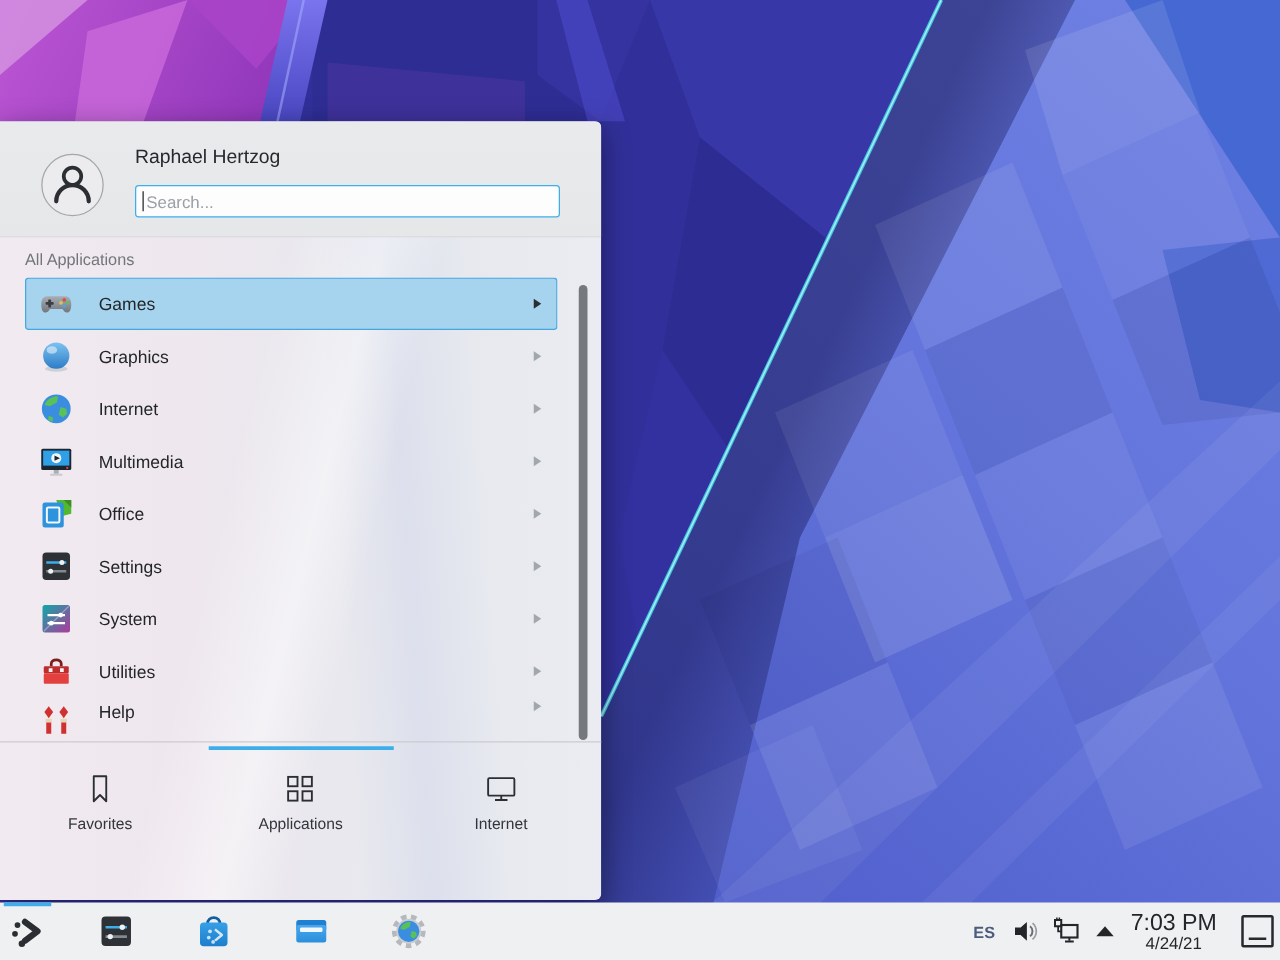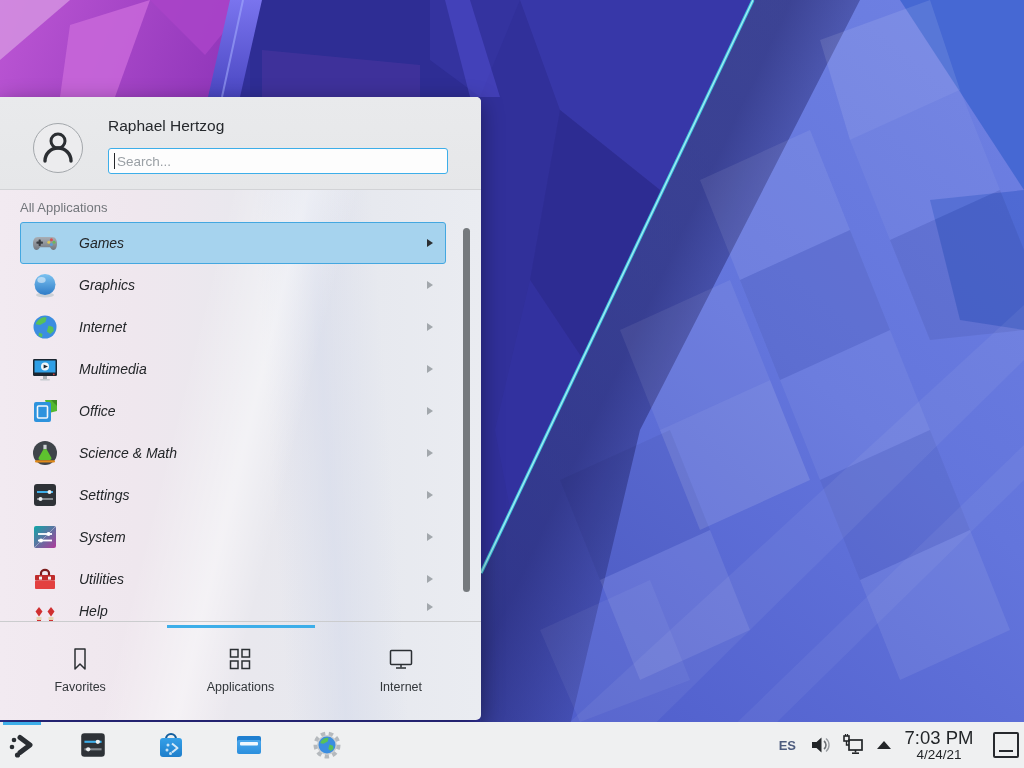--- a/index.html
+++ b/index.html
@@ -28,31 +28,31 @@
   .search-wrap input::placeholder { color:#9aa0a5; }
   .caret { position:absolute; left:6px; top:5px; width:1px; height:16px; background:#232629; }
 
   .section-label { position:absolute; left:20px; top:103px; font-size:13px; color:#72767b; }
 
   .app-list { position:absolute; left:20px; top:125px; width:426px; height:399px; overflow:hidden; }
   .app-row { position:relative; display:flex; align-items:center; height:42px; padding:0 0 0 10px;
     border:1px solid transparent; border-radius:3px; cursor:default; }
   .app-row.selected { background:#a6d3ee; border-color:#44a7e0; }
   .app-row .app-icon { width:28px; height:28px; flex:0 0 28px; }
-  .app-row .app-label { margin-left:20px; font-size:14px; color:#232629;font-style:italic; }
+  .app-row .app-label { margin-left:20px; font-size:14px; color:#232629; }
   .arrow { margin-left:auto; margin-right:12px; width:0; height:0;
     border-left:6px solid #a2a7ac; border-top:4.5px solid transparent; border-bottom:4.5px solid transparent; }
   .app-row.selected .arrow { border-left-color:#2b2e31; }
   .app-row.clipped { align-items:flex-start; padding-top:2px; }
   .app-row.clipped .app-icon { margin-top:2px; }
 
   .scrollbar-thumb { position:absolute; left:463px; top:131px; width:7px; height:364px;
     background:#75797d; border-radius:4px; }
 
-  .kickoff-footer { position:absolute; left:0; bottom:0; width:100%; height:99px;
+  .kickoff-footer { position:absolute; left:0; bottom:0; width:100%; height:127px;
     border-top:1px solid #cbccce; display:flex; }
   .tab { position:relative; flex:1 1 0; display:flex; flex-direction:column; align-items:center; padding-top:23px; cursor:default; }
   .tab .tab-icon { width:28px; height:28px; margin-bottom:7px; }
   .tab .tab-label { font-size:12.5px; color:#32363a; }
   .tab.active::before { content:""; position:absolute; left:7px; right:6px; top:3px; height:3px; background:#3daee9; }
 
   
   .panel { position:absolute; left:0; bottom:0; width:1024px; height:46px; background:#eff0f1;
     display:flex; align-items:center;gap:32px; }
   .launcher-btn { position:relative; width:44px; height:46px; display:flex; align-items:center; justify-content:center; }
@@ -217,30 +217,20 @@
         <svg class="app-icon" viewBox="0 0 28 28">
           <polygon points="14,3 26,3 26,14 18,16" fill="#52b830"></polygon>
           <polygon points="20,3 26,9 26,3" fill="#3e8c24"></polygon>
           <rect x="3" y="5" width="17" height="20" rx="2" fill="#2d93dd"></rect>
           <rect x="6.5" y="9" width="10" height="12" rx="1" fill="none" stroke="#f4f7fa" stroke-width="1.6"></rect>
         </svg>
         <span class="app-label">Office</span>
         <span class="arrow"></span>
       </div>
 
-      <div class="app-row">
-        <svg class="app-icon" viewBox="0 0 28 28">
-          <circle cx="14" cy="14" r="12" fill="#3f444a"></circle>
-          <rect x="12.4" y="5.8" width="3.2" height="4.5" fill="#ccd0d4"></rect>
-          <path d="M12.4 10.3 h3.2 l4.6 8.2 c.7 1.3 0 2.5-1.4 2.5 h-9.6 c-1.4 0-2.1-1.2-1.4-2.5 z" fill="#5ec22f"></path>
-          <rect x="4" y="21.3" width="20" height="2.2" rx="1.1" fill="#e08a1a"></rect>
-        </svg>
-        <span class="app-label">Science &amp; Math</span>
-        <span class="arrow"></span>
-      </div>
 
       <div class="app-row">
         <svg class="app-icon" viewBox="0 0 28 28">
           <rect x="3" y="3" width="22" height="22" rx="3" fill="#2e3237"></rect>
           <line x1="6" y1="11" x2="22" y2="11" stroke="#3daee9" stroke-width="2"></line>
           <circle cx="18.5" cy="11" r="2" fill="#eef1f3"></circle>
           <line x1="6" y1="18" x2="22" y2="18" stroke="#84898e" stroke-width="2"></line>
           <circle cx="9.5" cy="18" r="2" fill="#eef1f3"></circle>
         </svg>
         <span class="app-label">Settings</span>

